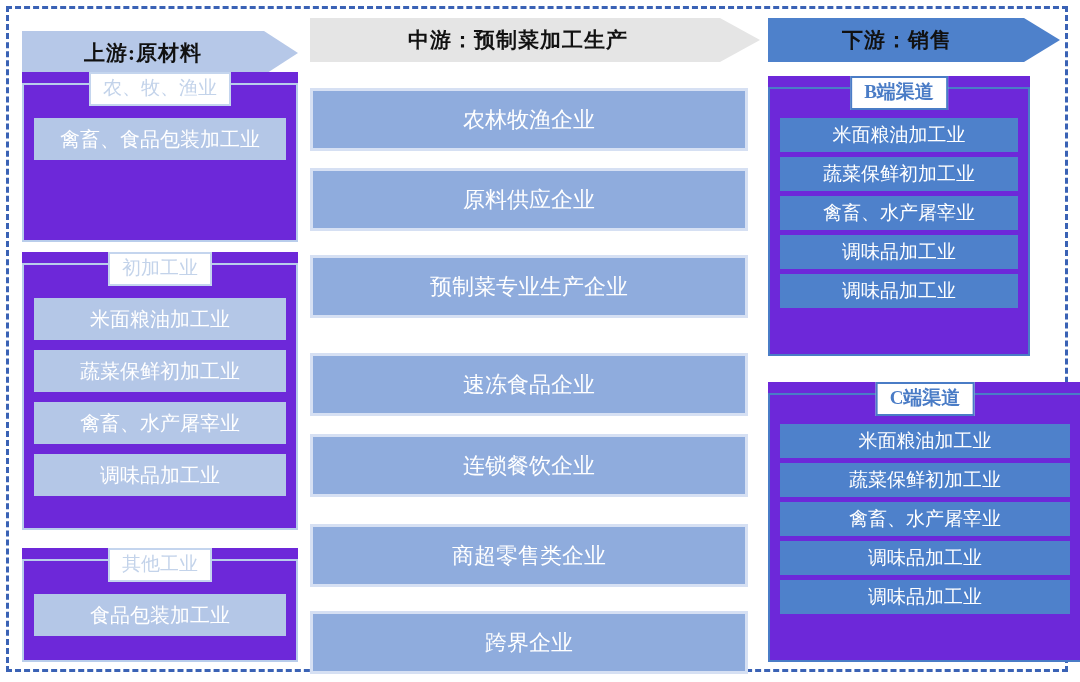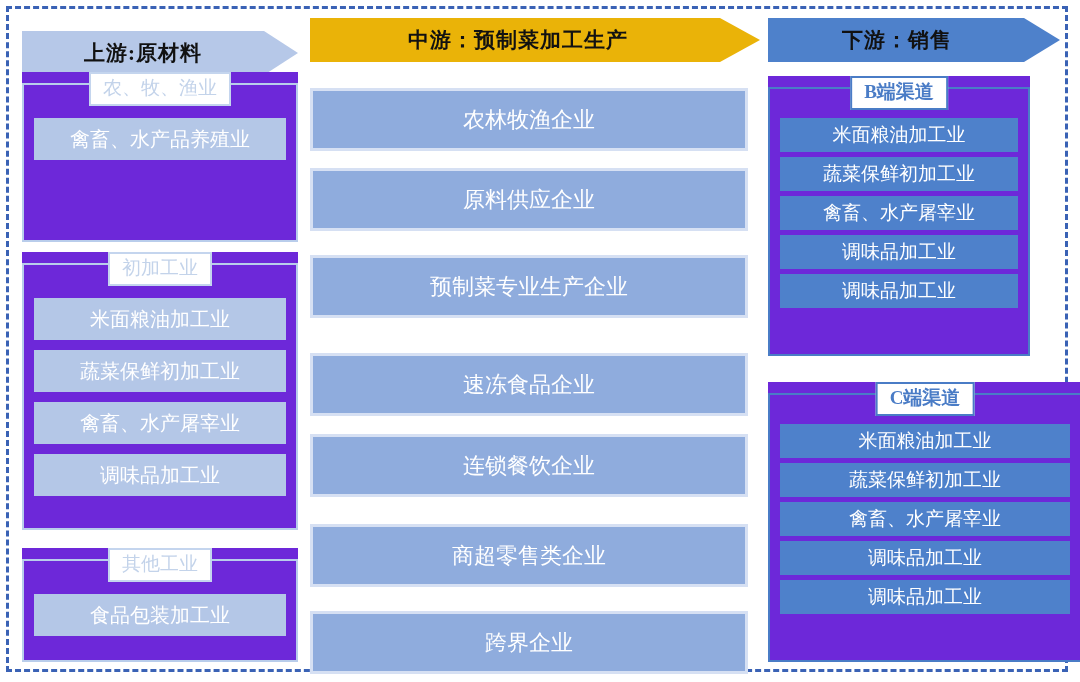--- a/index.html
+++ b/index.html
@@ -51,21 +51,21 @@
     top: 18px;
     width: 276px;
     background: #b6c8e8;
     clip-path: polygon(0 0, calc(100% - 34px) 0, 100% 50%, calc(100% - 34px) 100%, 0 100%);
     margin-top: 13px;
   }
   .chev-mid {
     left: 310px;
     top: 18px;
     width: 450px;
-    background: #eab308;
+    background: #e5e5e5;
     clip-path: polygon(0 0, calc(100% - 40px) 0, 100% 50%, calc(100% - 40px) 100%, 0 100%);
   }
   .chev-down {
     left: 768px;
     top: 18px;
     width: 292px;
     background: #4e81cb;
     clip-path: polygon(0 0, calc(100% - 36px) 0, 100% 50%, calc(100% - 36px) 100%, 0 100%);
   }
 
@@ -173,21 +173,21 @@
     <span>中游：预制菜加工生产</span>
   </div>
   <div class="chevron chev-down">
     <span>下游：销售</span>
   </div>
 
   <div class="group light" style="left:22px; top:72px; width:276px; height:170px;">
     <div class="group-border"></div>
     <div class="group-label">农、牧、渔业</div>
     <div class="group-items">
-      <div class="bar bar-light">禽畜、水产品养殖业</div>
+      <div class="bar bar-light">禽畜、食品包装加工业</div>
     </div>
   </div>
 
   <div class="group light" style="left:22px; top:252px; width:276px; height:278px;">
     <div class="group-border"></div>
     <div class="group-label">初加工业</div>
     <div class="group-items">
       <div class="bar bar-light">米面粮油加工业</div>
       <div class="bar bar-light">蔬菜保鲜初加工业</div>
       <div class="bar bar-light">禽畜、水产屠宰业</div>

